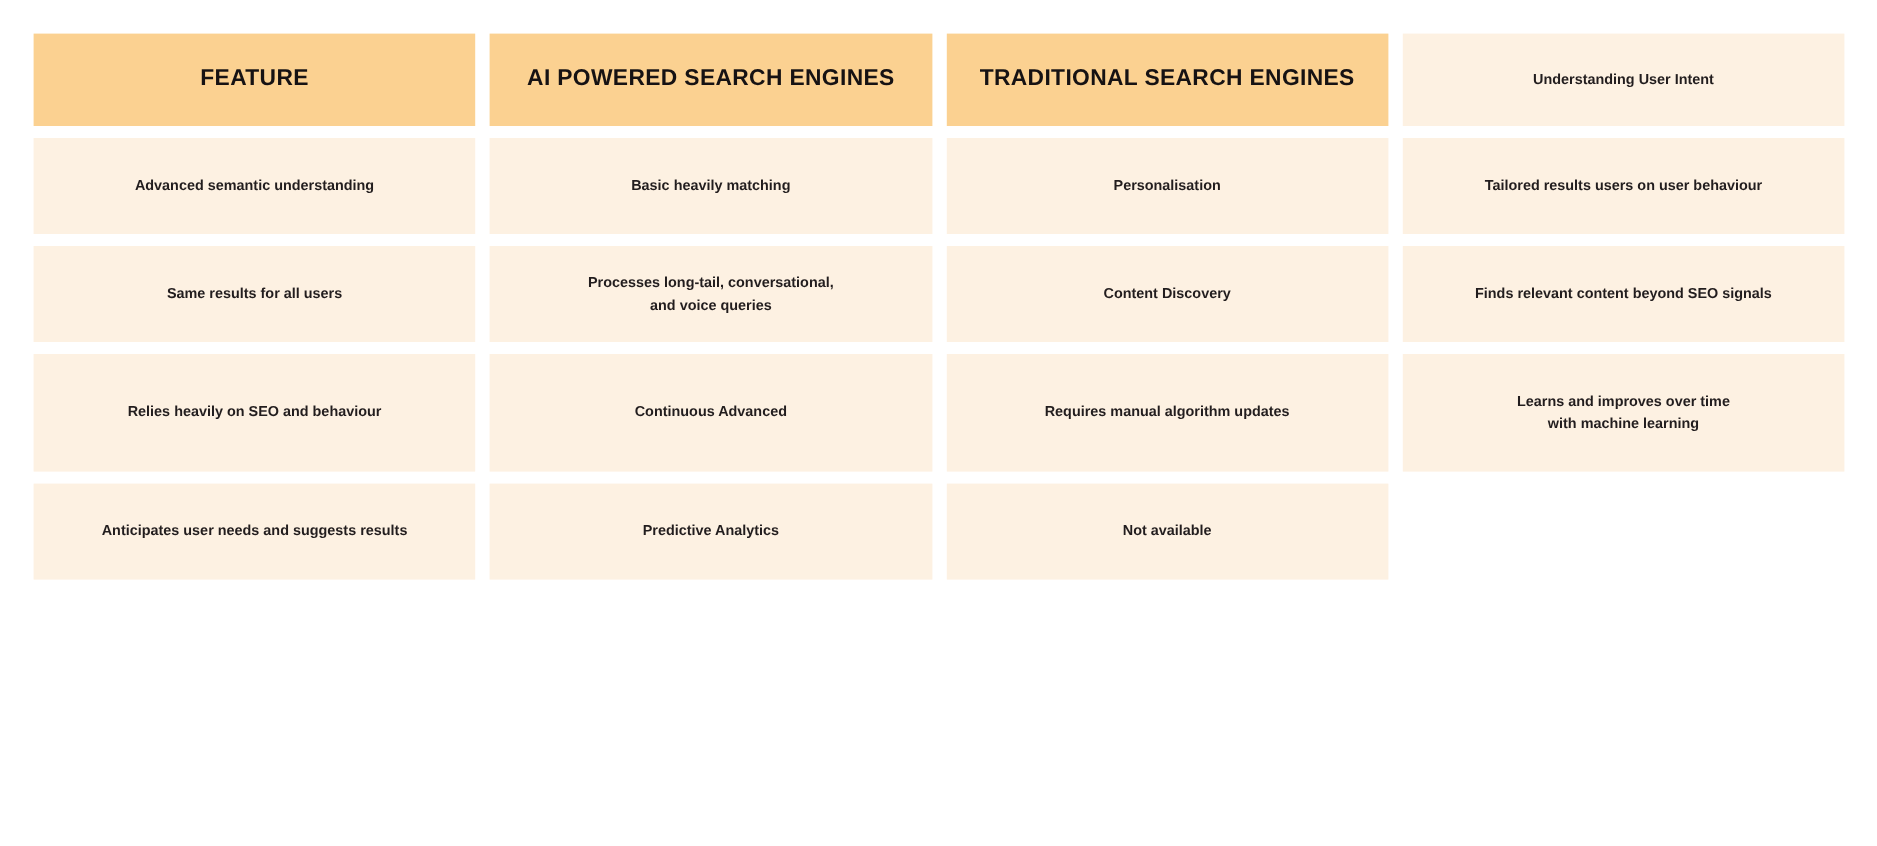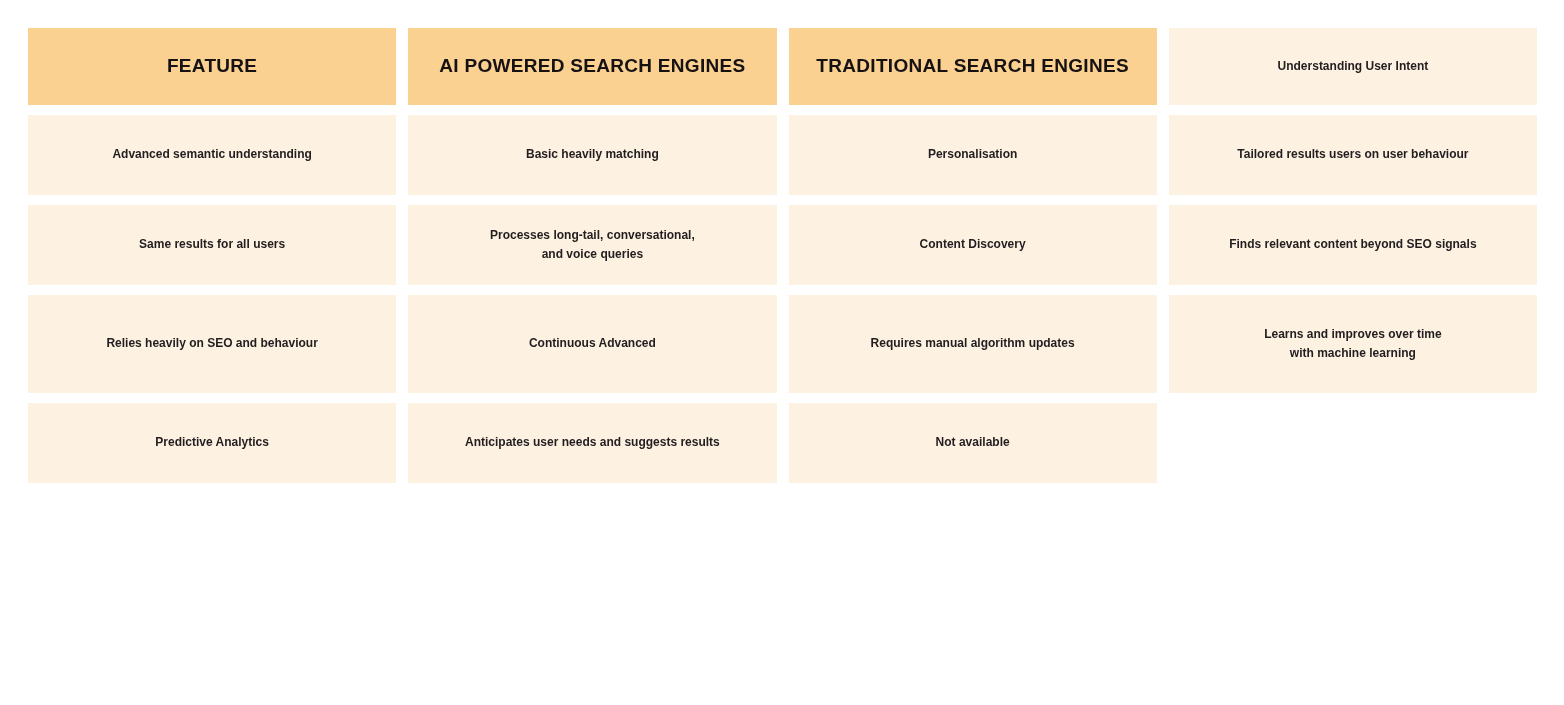--- a/index.html
+++ b/index.html
@@ -69,18 +69,18 @@
 
     <div class="cell">Content Discovery</div>
     <div class="cell">Finds relevant content beyond SEO signals</div>
     <div class="cell">Relies heavily on SEO and behaviour</div>
 
     <div class="cell">Continuous Advanced</div>
     <div class="cell">Requires manual algorithm updates</div>
     <div class="cell">Learns and improves over time
 with machine learning</div>
 
+    <div class="cell">Anticipates user needs and suggests results</div>
     <div class="cell">Predictive Analytics</div>
-    <div class="cell">Anticipates user needs and suggests results</div>
     <div class="cell">Not available</div>
 
   </div>
 </div>
 
 </body></html>

